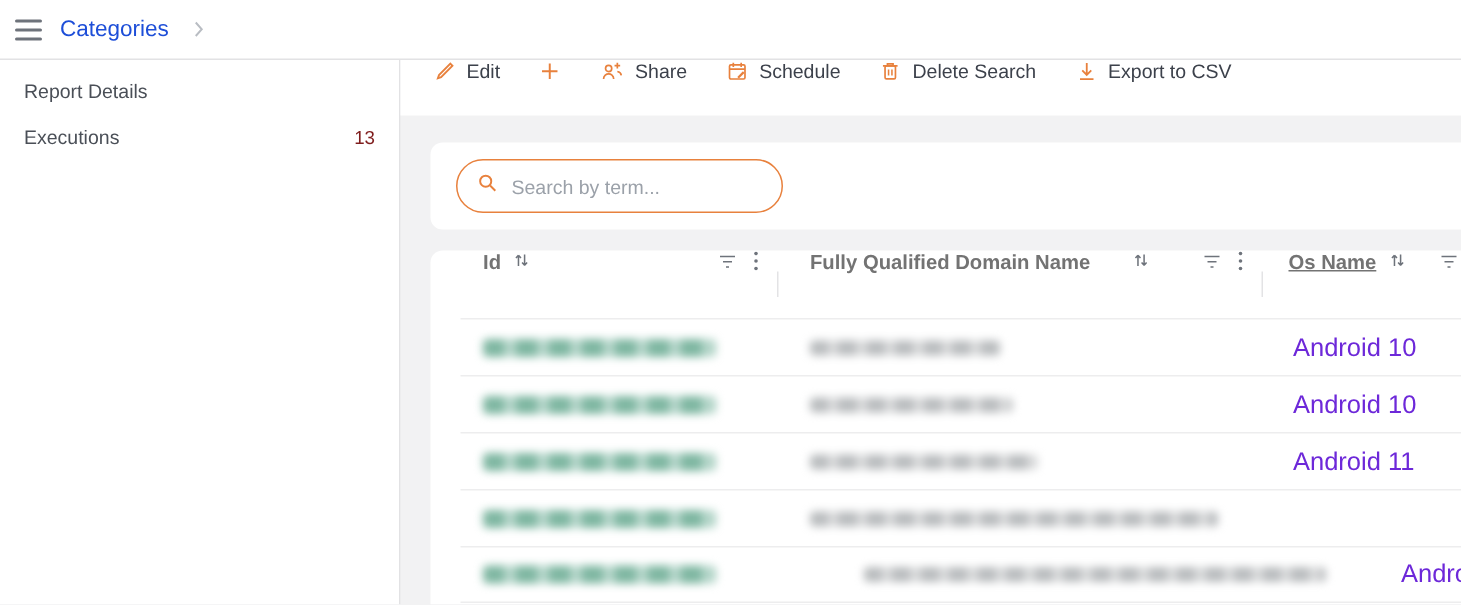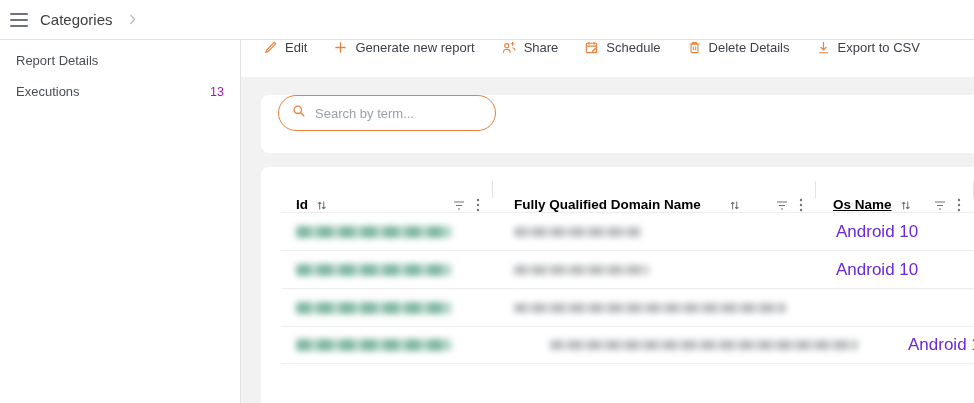--- a/index.html
+++ b/index.html
@@ -6,57 +6,57 @@
   html,body { width: 974px; height: 403px; overflow: hidden;
     font-family: "Liberation Sans", "DejaVu Sans", sans-serif;
     background: #f2f2f3; color: #3f434c; }
 
   
   .top-header { height: 40px; background: #fff; border-bottom: 1px solid #e2e2e4;
     display: flex; align-items: center; padding: 0 10px; gap: 12px; }
   .hamburger { width: 18px; height: 14px; display: flex; flex-direction: column;
     justify-content: space-between; cursor: pointer; }
   .hamburger span { display:block; height: 2px; background: #6e737b; border-radius: 1px; }
-  .crumb { font-size: 15px; color: #404040; cursor: pointer; }
+  .crumb { font-size: 15px; color: #1d4ed8; cursor: pointer; }
   .chev { display: flex; align-items: center; margin: 0 2px; }
   .page-title { font-size: 15px; font-weight: 700; color: #3c414b; }
 
   
   .app-body { display: flex; height: 363px; }
-  .sidebar { width: 241px; background: #fff; border-right: 1px solid #e2e2e4; padding-top: 5px; }
+  .sidebar { width: 267px; background: #fff; border-right: 1px solid #e2e2e4; padding-top: 5px; }
   .side-item { display: flex; align-items: center; justify-content: space-between;
     height: 31px; padding: 0 16px; font-size: 13px; color: #4a4f57; cursor: pointer; }
-  .side-item .count { color: #a21caf; font-size: 12.5px; }
+  .side-item .count { color: #7f1d1d; font-size: 12.5px; }
   .side-item.selected { background: #ededee; border-left: 3px solid #e8813d;
     padding-left: 13px; font-weight: 700; color: #33373e; }
 
   .content { flex: 1; display: flex; flex-direction: column; min-width: 0; }
 
   
   .toolbar { height: 37px; background: #fff; display: flex; align-items: flex-start;
     padding-left: 22px; gap: 26px; }
   .tb-btn { display: flex; align-items: center; gap: 7px; background: none; border: none;
     font-family: inherit; font-size: 13px; color: #3c414b; cursor: pointer; }
   .tb-btn svg { display: block; }
 
   
   .search-card { margin: 18px 0 0 20px; background: #fff; border-radius: 8px 0 0 8px;
-    height: 58px; display: flex; align-items: flex-start; padding-left: 17px; }
+    height: 58px; display: flex; align-items: center; padding-left: 17px; }
   .search-pill { width: 218px; height: 36px; border: 1px solid #e8813d; border-radius: 18px;
     display: flex; align-items: center; padding: 0 12px; gap: 8px; background: #fff; }
   .search-pill input { border: none; outline: none; flex: 1; font-family: inherit;
     font-size: 13px; color: #4a4f57; background: transparent; }
   .search-pill input::placeholder { color: #9ba1a9; }
 
   .table-card { margin: 14px 0 0 20px; background: #fff; border-radius: 8px 0 0 0;
     flex: 1; padding-left: 20px; overflow: hidden; }
   .grid-row { display: grid; grid-template-columns: 212px 323px 158px 1fr; align-items: center; }
   .hdr-row { height: 45px; }
-  .hdr-cell { position: relative; display: flex; align-items: flex-end; height: 100%;
-    font-size: 13.5px; font-weight: 700; color: #000000; }
+  .hdr-cell { position: relative; display: flex; align-items: flex-start; height: 100%;
+    font-size: 13.5px; font-weight: 700; color: #737373; }
   .hdr-cell::after { content: ""; position: absolute; right: 0; top: 14px; height: 17px;
     width: 1px; background: #e3e3e5; }
   .c1 { padding-left: 15px; } .c2 { padding-left: 21px; gap: 20px; } .c3 { padding-left: 17px; text-decoration: underline; }
   .hdr-label { margin-right: 7px; }
   .sort-btn, .filter-btn, .kebab-btn { background: none; border: none; cursor: pointer;
     display: flex; align-items: center; padding: 0; }
   .hdr-tools { margin-left: auto; display: flex; align-items: center; gap: 11px;
     padding-right: 13px; }
 
   .data-row { height: 38px; border-top: 1px solid #ededee; }
@@ -110,21 +110,20 @@
             </svg>
           </span>
         <span>Edit</span>
       </button>
       <button class="tb-btn">
         <span>
             <svg width="15" height="15" viewBox="0 0 16 16">
               <path d="M8 2.5v11M2.5 8h11" fill="none" stroke="#e8813d" stroke-width="1.4"></path>
             </svg>
           </span>
-        <span>Generate new report</span>
       </button>
       <button class="tb-btn">
         <span>
             <svg width="16" height="15" viewBox="0 0 16 16">
               <circle cx="5.6" cy="6" r="2.2" fill="none" stroke="#e8813d" stroke-width="1.2"></circle>
               <path d="M2 13.5c0-2.4 2-3.6 3.6-3.6s3.6 1.2 3.6 3.6" fill="none" stroke="#e8813d" stroke-width="1.2"></path>
               <path d="M11.8 8.2c1.4.2 2.6 1.2 2.8 2.8M11.8 2v4M9.8 4h4" fill="none" stroke="#e8813d" stroke-width="1.2"></path>
             </svg>
           </span>
         <span>Share</span>
@@ -140,21 +139,21 @@
         <span>Schedule</span>
       </button>
       <button class="tb-btn">
         <span>
             <svg width="15" height="15" viewBox="0 0 16 16">
               <path d="M2.8 4.2h10.4M6 4V2.8h4V4" fill="none" stroke="#e8813d" stroke-width="1.2"></path>
               <rect x="4.3" y="4.2" width="7.4" height="9.2" rx="1" fill="none" stroke="#e8813d" stroke-width="1.2"></rect>
               <path d="M6.8 6.8v4.2M9.2 6.8v4.2" stroke="#e8813d" stroke-width="1.1"></path>
             </svg>
           </span>
-        <span>Delete Details</span>
+        <span>Delete Search</span>
       </button>
       <button class="tb-btn">
         <span>
             <svg width="15" height="15" viewBox="0 0 16 16">
               <path d="M8 2.2v8M4.8 7.4L8 10.6l3.2-3.2M3.2 13.6h9.6" fill="none" stroke="#e8813d" stroke-width="1.3"></path>
             </svg>
           </span>
         <span>Export to CSV</span>
       </button>
     </div>
@@ -254,20 +253,30 @@
       <div class="grid-row data-row r2">
         <div>
             <span class="pill pill-id"></span>
           </div>
         <div>
             <span class="pill pill-fqdn"></span>
           </div>
         <div class="os-cell">Android 10</div>
         <div></div>
       </div>
+      <div class="grid-row data-row r3">
+        <div>
+            <span class="pill pill-id"></span>
+          </div>
+        <div>
+            <span class="pill pill-fqdn"></span>
+          </div>
+        <div class="os-cell">Android 11</div>
+        <div></div>
+      </div>
       <div class="grid-row data-row r4">
         <div>
             <span class="pill pill-id"></span>
           </div>
         <div>
             <span class="pill pill-fqdn"></span>
           </div>
         <div></div>
       </div>
       <div class="grid-row data-row r5">

